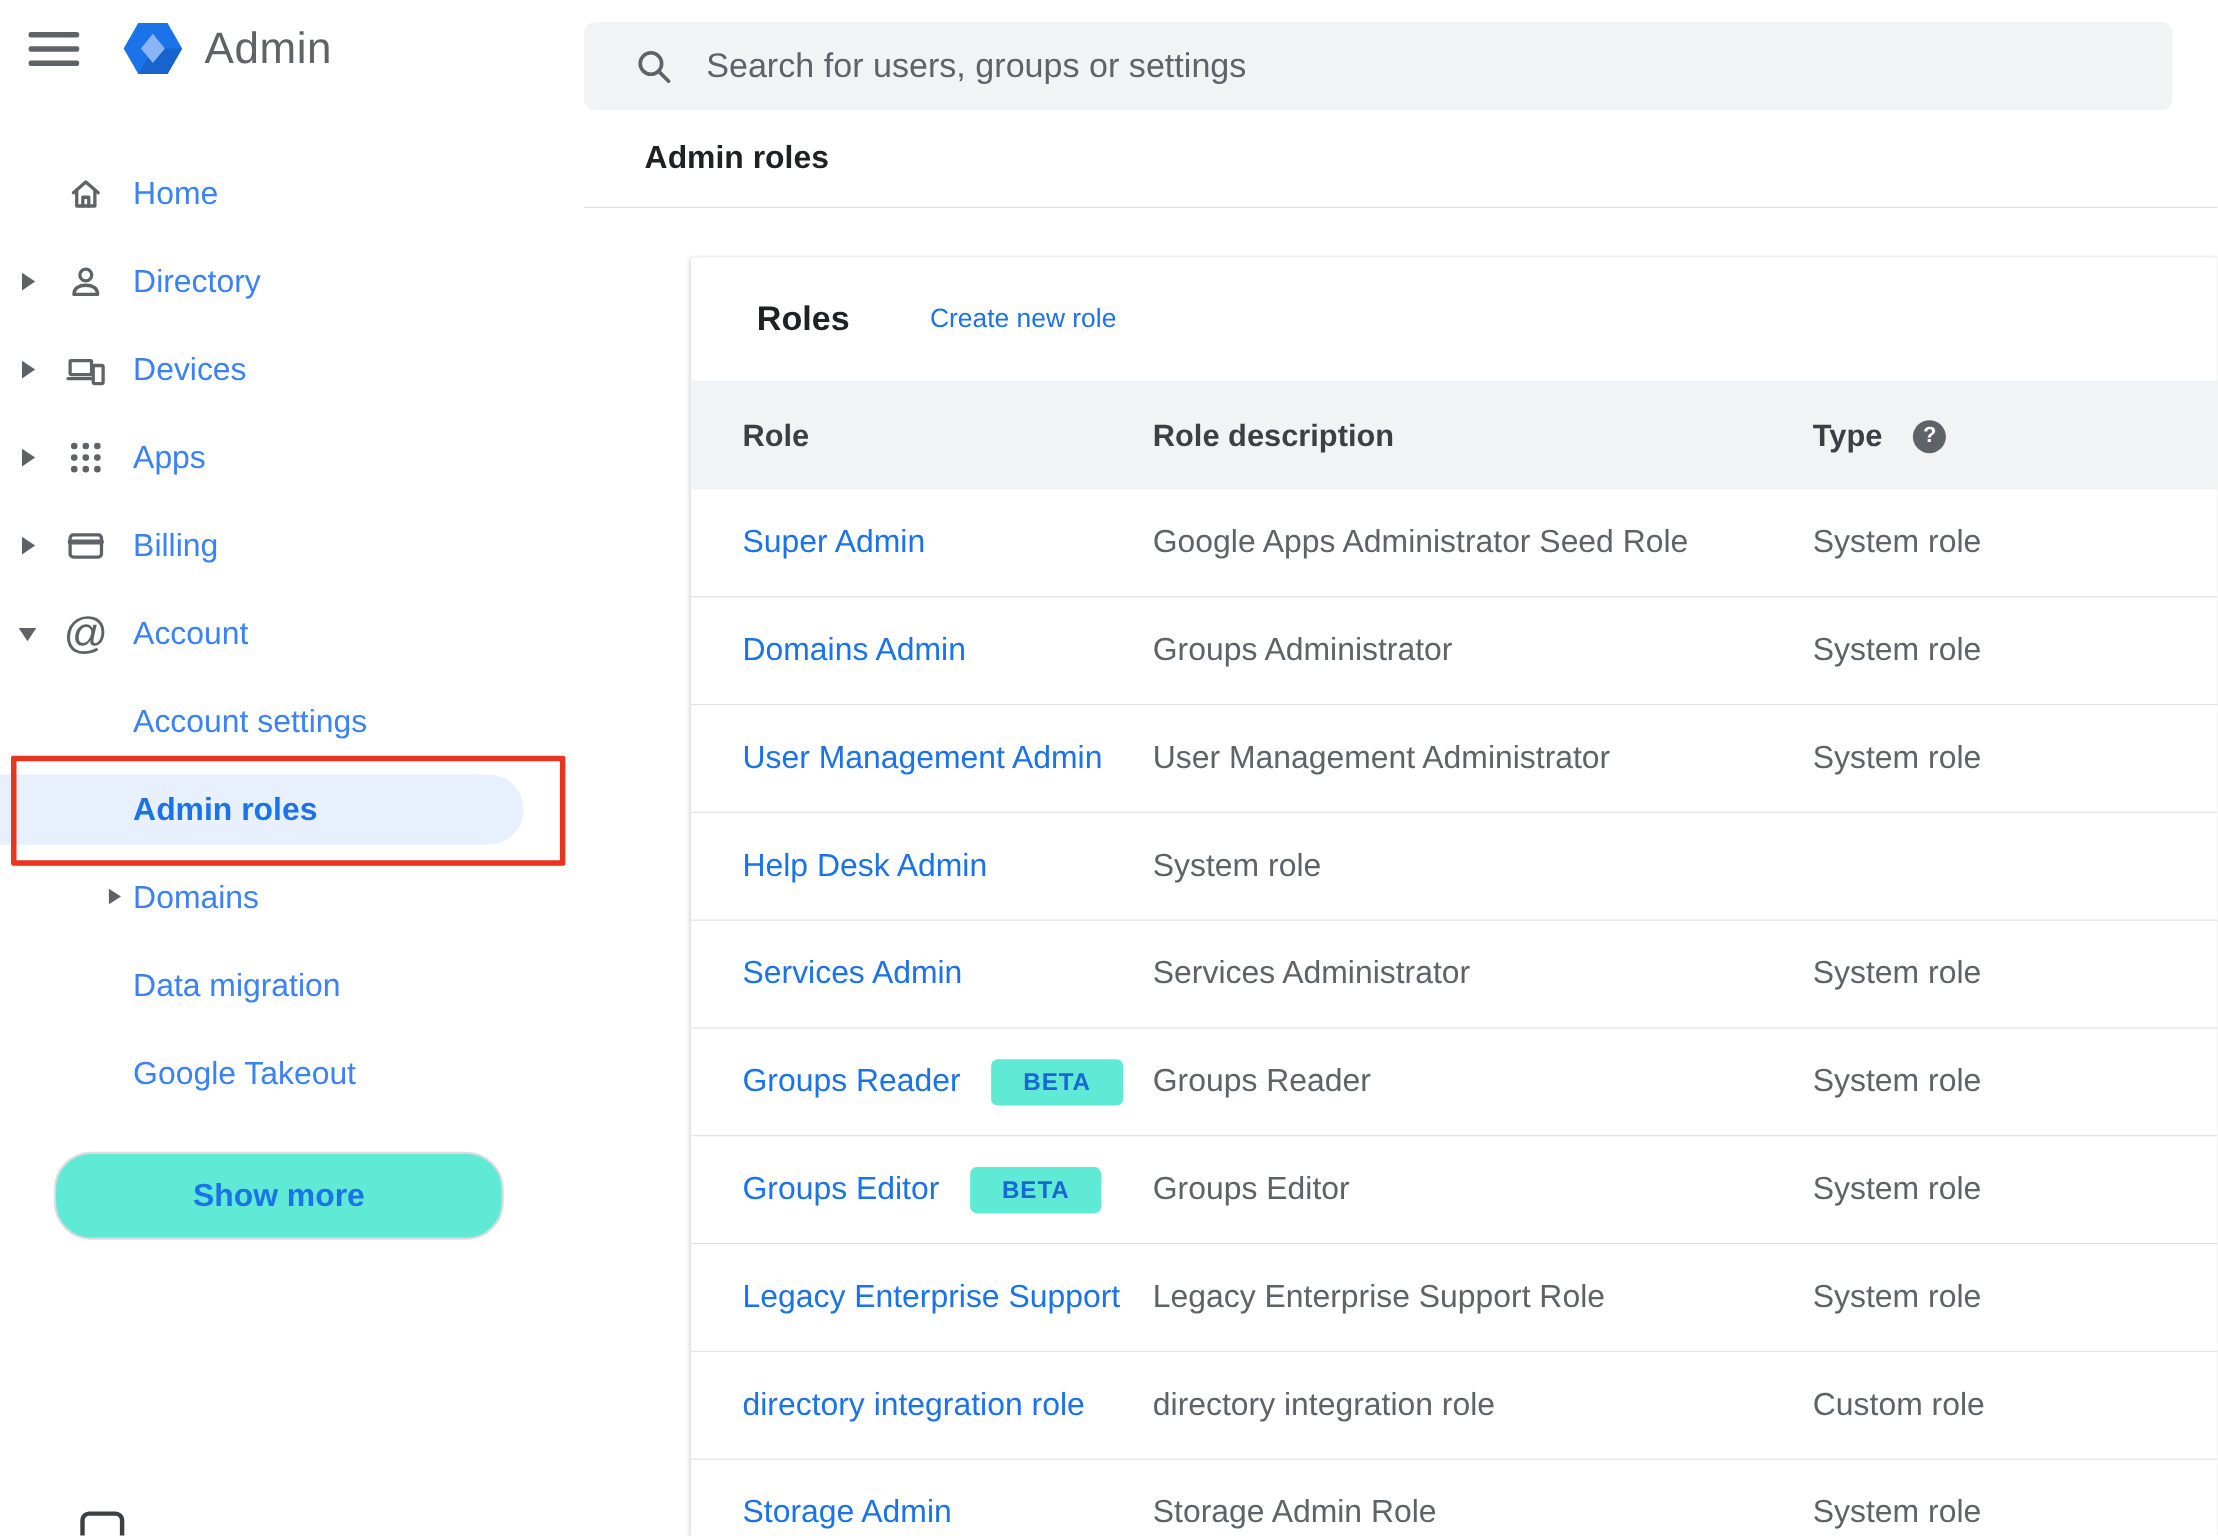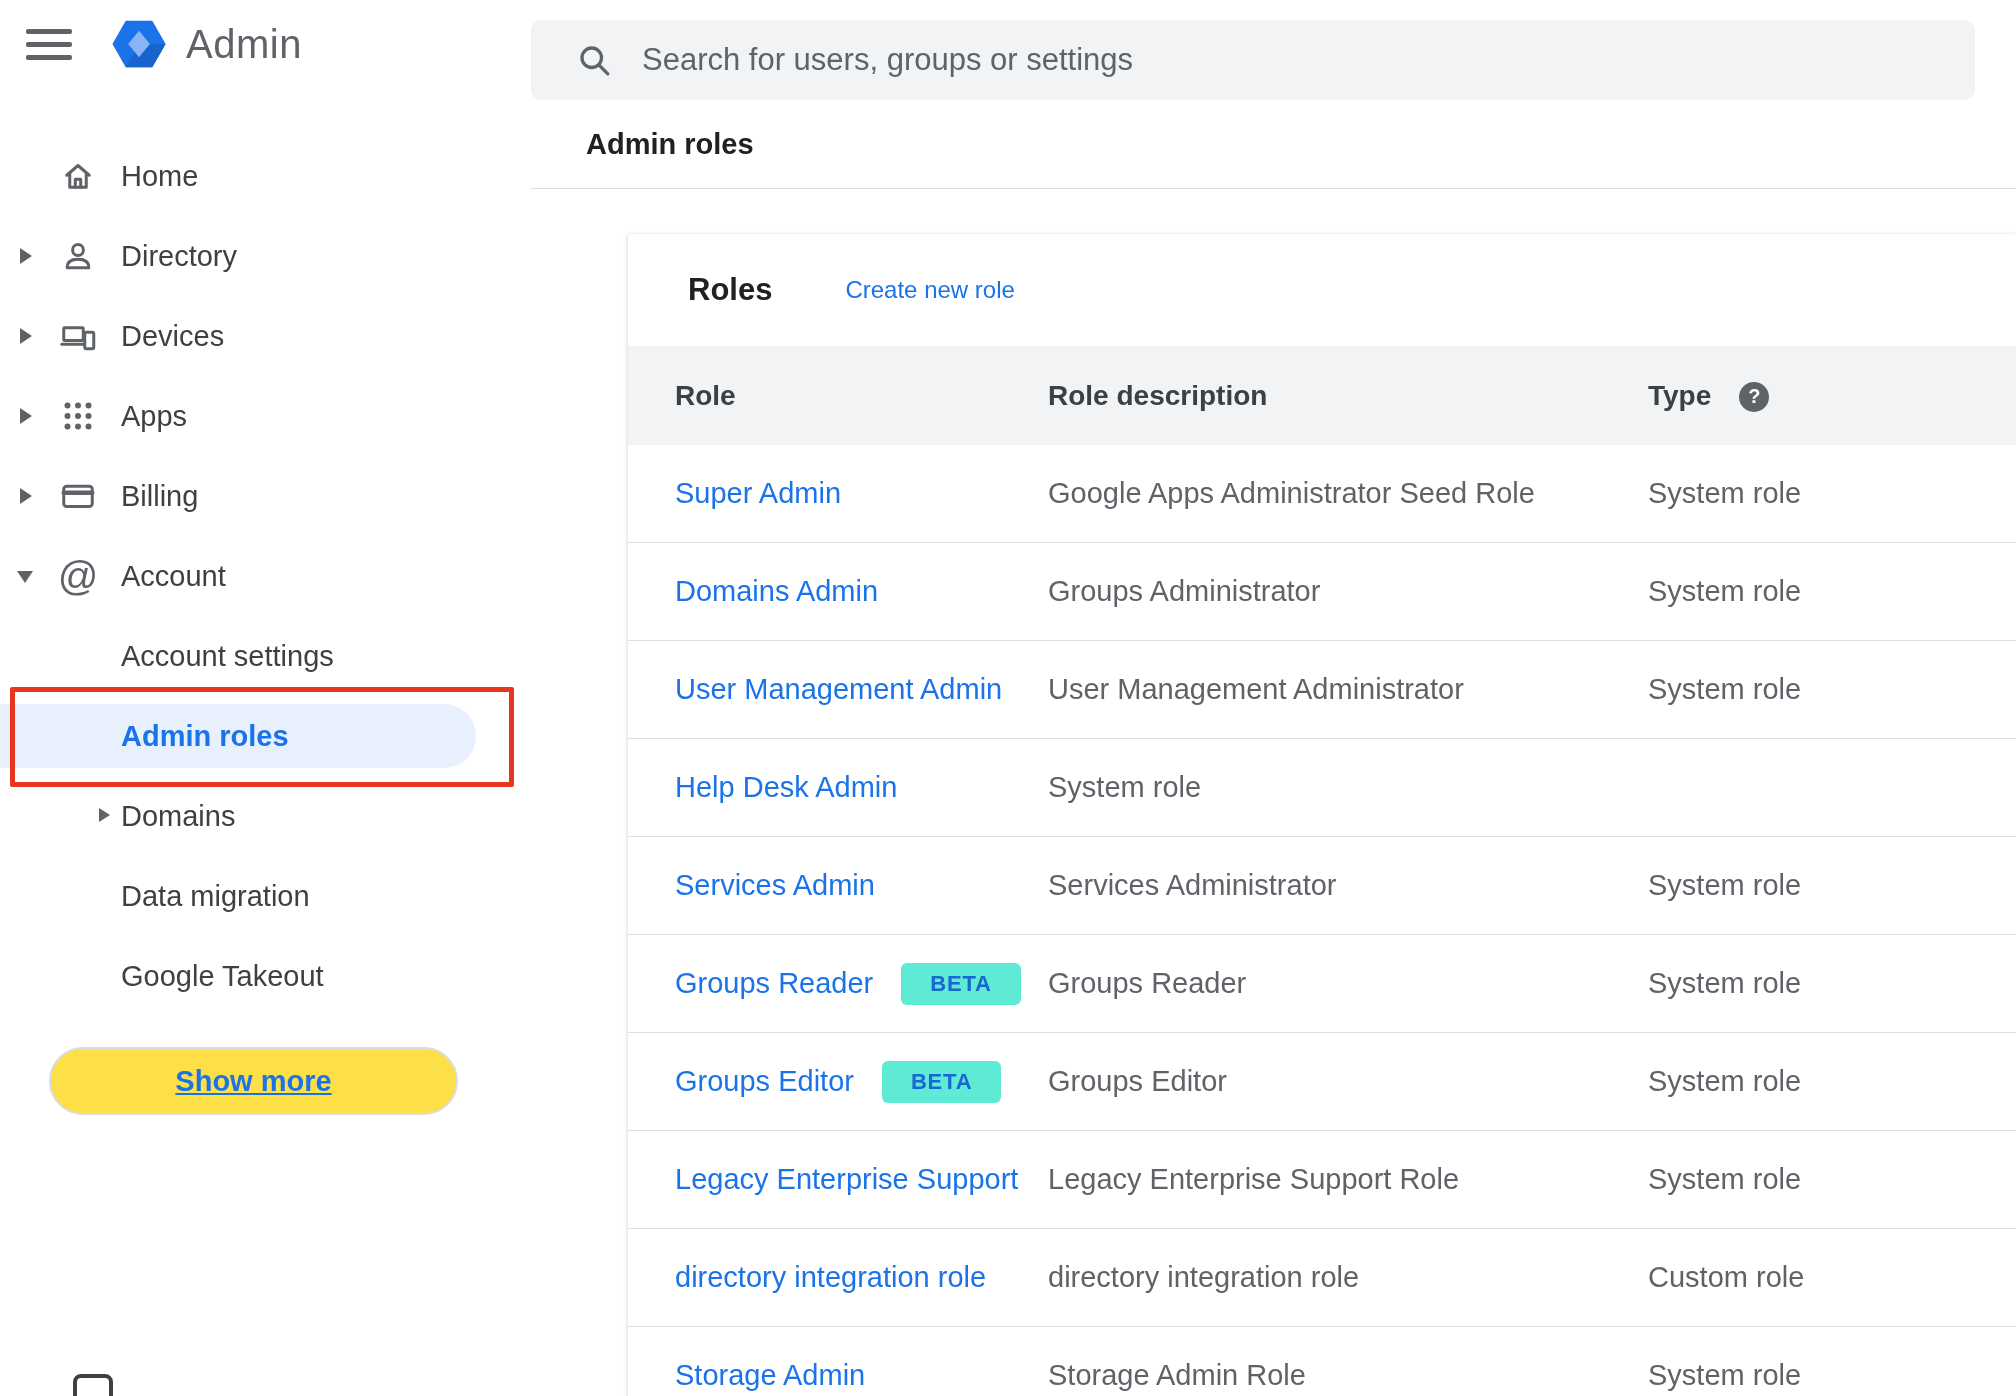--- a/index.html
+++ b/index.html
@@ -12,39 +12,39 @@
   
   .sidebar { position:absolute; left:0; top:0; width:531px; height:100%; background:#fff; }
   .brand-row { display:flex; align-items:center; height:88px; padding-left:26px; }
   .hamburger { width:46px; display:flex; flex-direction:column; gap:8px; margin-right:38px; cursor:pointer; }
   .hamburger span { display:block; height:5px; background:#5f6368; border-radius:2px; }
   .logo { width:58px; height:58px; margin-right:18px; flex:0 0 auto; }
   .brand-name { font-size:40px; color:#5f6368; letter-spacing:0.5px; }
 
   .nav { margin-top:48px; }
   .nav-item { height:80px; position:relative; display:flex; align-items:center; cursor:pointer; }
-  .nav-label { padding-left:121px; font-size:29px; color:#404040; position:relative; z-index:2; }
+  .nav-label { padding-left:121px; font-size:29px; color:#3b82f6; position:relative; z-index:2; }
   .arrow-right { position:absolute; left:20px; top:50%; margin-top:-8px; width:0; height:0;
     border-left:12px solid #5f6368; border-top:8px solid transparent; border-bottom:8px solid transparent; }
   .arrow-down { position:absolute; left:17px; top:50%; margin-top:-5px; width:0; height:0;
     border-top:12px solid #5f6368; border-left:8px solid transparent; border-right:8px solid transparent; }
   .sub-arrow { left:99px; border-left-width:11px; border-top-width:7px; border-bottom-width:7px; }
   .nav-icon { position:absolute; left:56px; width:44px; height:44px; display:flex; align-items:center; justify-content:center; }
   .at-glyph { font-size:40px; color:#5f6368; line-height:1; }
 
   .sub-item.selected::before {
     content:""; position:absolute; left:0; top:8px; width:476px; height:64px;
     background:#e8f0fe; border-radius:0 32px 32px 0; z-index:1;
   }
   .sub-item.selected .nav-label { color:#1a73e8; font-weight:bold; }
 
   .show-more {
-    margin:31px 0 0 49px; width:409px; height:68px; border:2px solid #dadce0; border-radius:34px;
+    margin:31px 0 0 49px; width:409px; height:80px; border:2px solid #dadce0; border-radius:34px;
     display:flex; align-items:center; justify-content:center;
-    font-size:29px; font-weight:bold; color:#1a73e8; cursor:pointer; background:#fde047;text-decoration:underline;
+    font-size:29px; font-weight:bold; color:#1a73e8; cursor:pointer; background:#5eead4;
   }
 
   .annotation-box {
     position:absolute; left:10px; top:687px; width:504px; height:100px;
     border:5px solid #e8351e; border-radius:2px; z-index:5; pointer-events:none;
   }
 
   .bottom-left-icon {
     position:absolute; left:73px; top:1374px; width:40px; height:40px;
     border:4px solid #3c4043; border-radius:8px; background:#fff;

